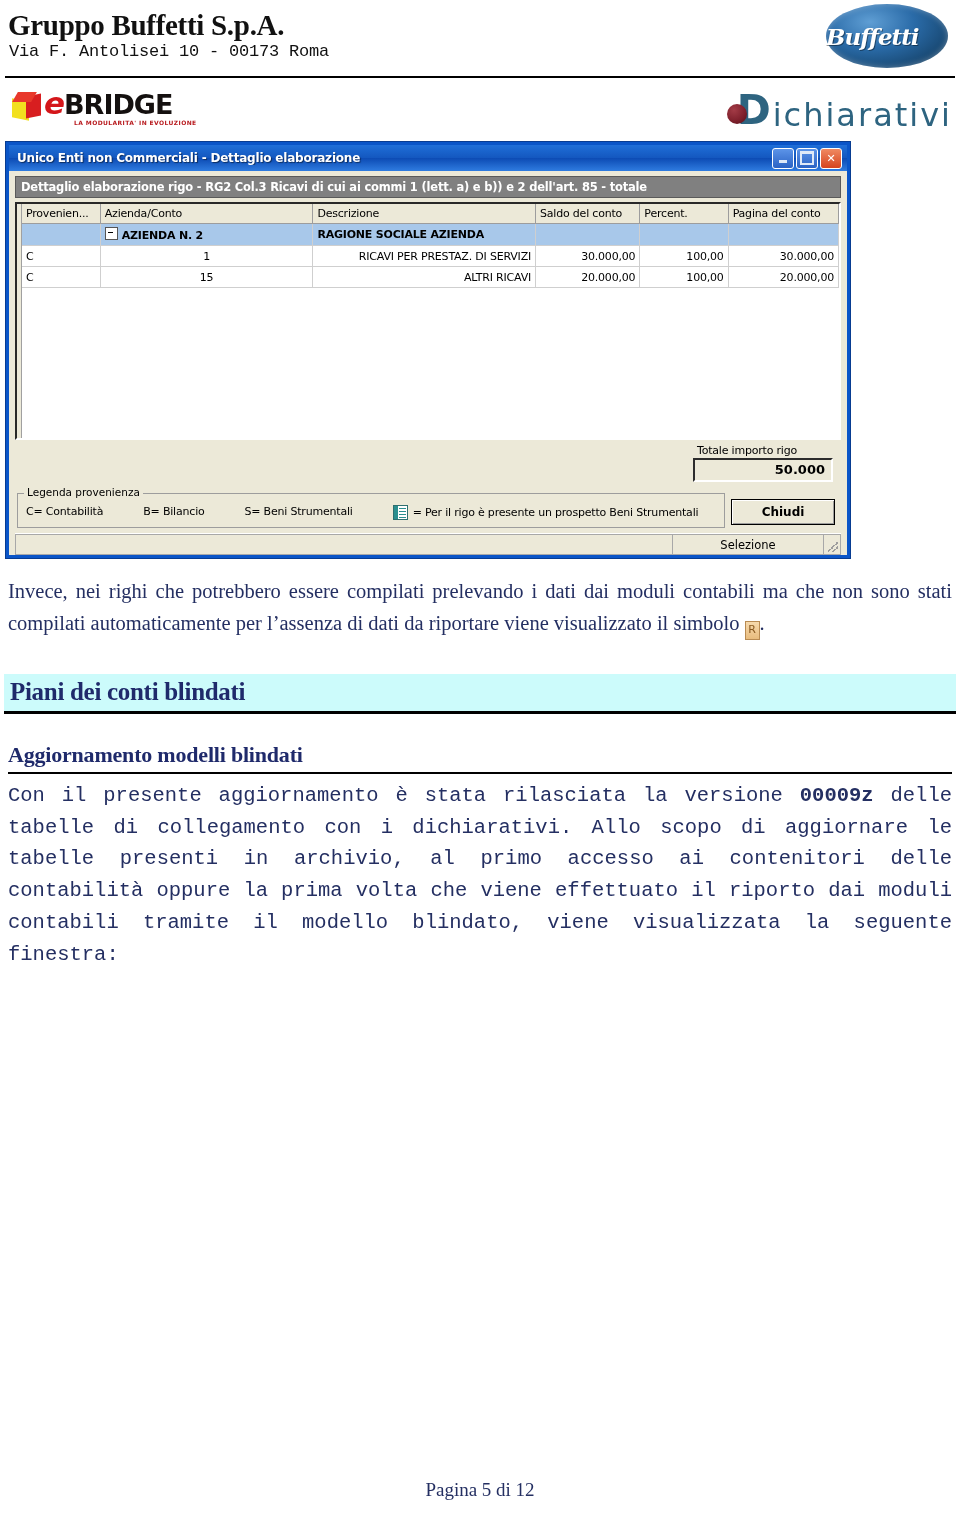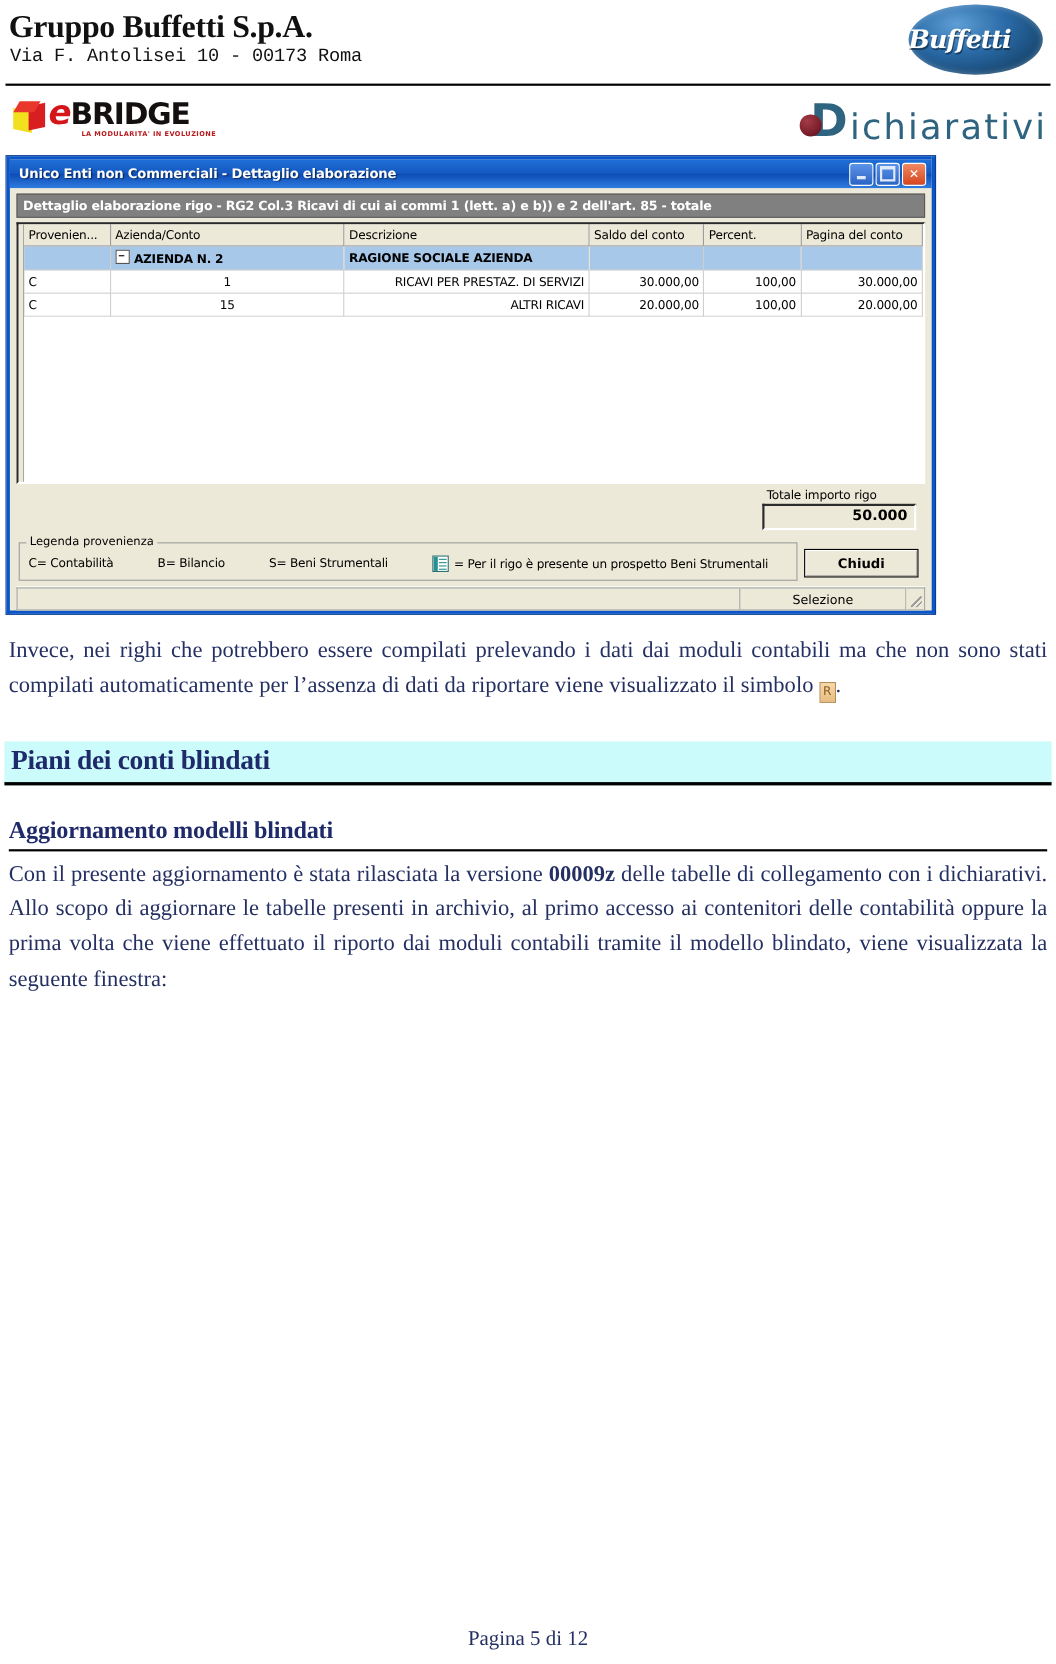--- a/index.html
+++ b/index.html
@@ -472,21 +472,21 @@
     color: #1f2a6b;
     font-family: "Liberation Serif", serif;
     font-size: 22px;
     font-weight: bold;
     padding: 0 0 4px 0;
     border-bottom: 2px solid #000000;
     letter-spacing: -0.2px;
   }
   .para-block {
     margin: 6px 8px 0 8px;
-    font-family: Liberation Serif, serif;
+    font-family: Liberation Mono, monospace;
     font-size: 20.5px;
     line-height: 1.55;
     text-align: justify;
     color: #242f62;
   }
   .para-block b { font-weight: bold; }
 
   .page-footer {
     position: absolute;
     left: 0; right: 0;

